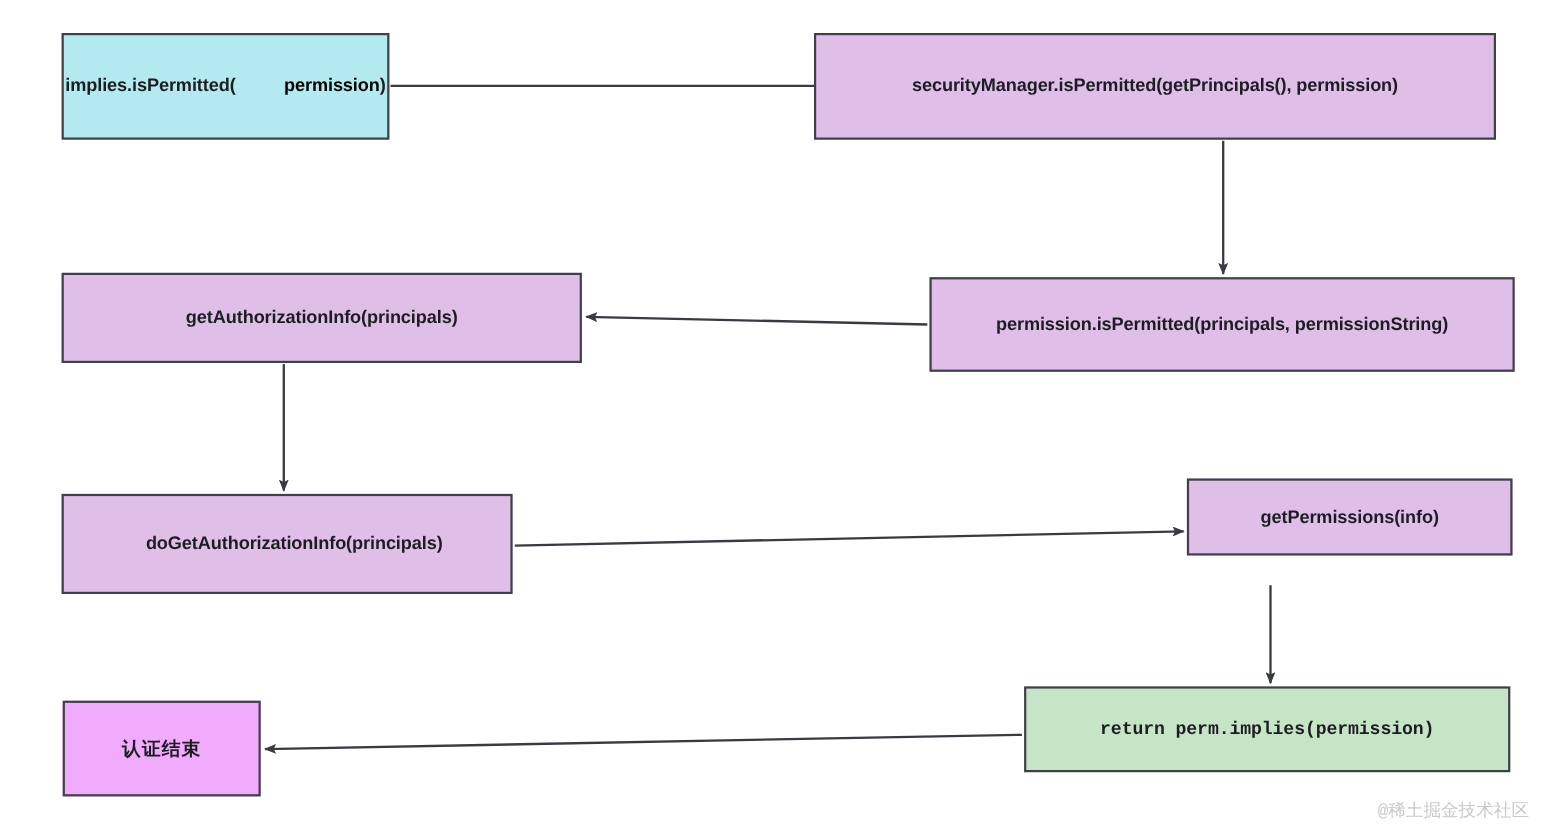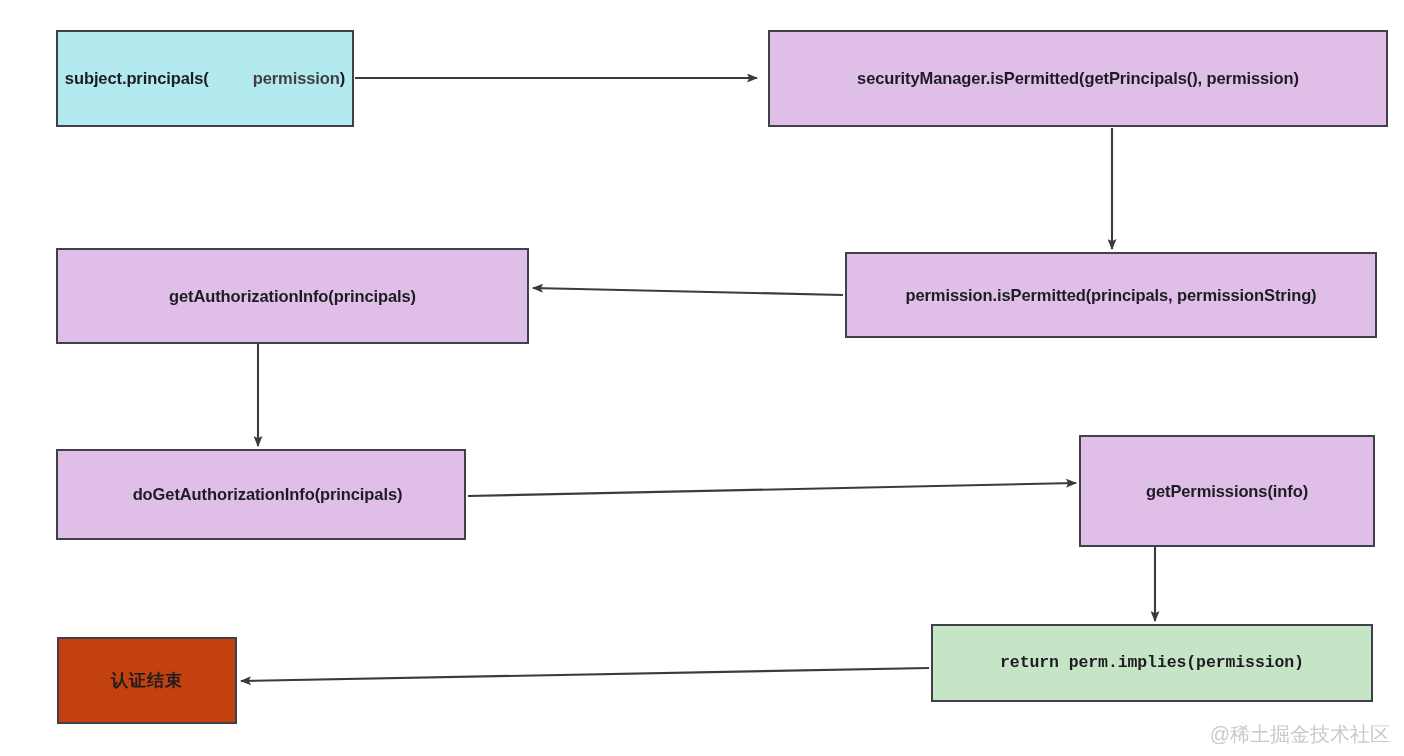--- a/index.html
+++ b/index.html
@@ -34,30 +34,30 @@
     font-weight: bold;
     font-size: 16.5px;
     color: #1c1c22;
     letter-spacing: -0.1px;
     line-height: 1.25;
     padding: 0 10px;
   }
   .node.cyan   { background: #b2eaef; }
   .node.purple { background: #dfbfe8; }
   .node.green  { background: #c6e4c6; }
-  .node.red    { background: #c2410c; }
+  .node.red    { background: #f0abfc; }
   .node.red .label { font-size: 17px; letter-spacing: 1px; }
-  .kw-green { color: #404040; padding-left: 44px; }
+  .kw-green { color: #000000; padding-left: 44px; }
   .watermark {
     position: absolute;
     right: 14px;
     bottom: 8px;
-    font-size: 20px;
+    font-size: 16px;
     color: #c9c9c9;
-    font-family: Liberation Sans, sans-serif;
+    font-family: Liberation Mono, monospace;
     white-space: nowrap;
   }
 </style>
 </head>
 <body>
 
 <div id="canvas">
 
   <svg class="edges" viewBox="0 0 1404 756" xmlns="http://www.w3.org/2000/svg">
     <defs>
@@ -71,35 +71,35 @@
         <line x1="843" y1="295" x2="533" y2="288" marker-end="url(#arrowhead)"></line>
         <line x1="258" y1="331" x2="258" y2="446" marker-end="url(#arrowhead)"></line>
         <line x1="468" y1="496" x2="1076" y2="483" marker-end="url(#arrowhead)"></line>
         <line x1="1155" y1="532" x2="1155" y2="621" marker-end="url(#arrowhead)"></line>
         <line x1="929" y1="668" x2="241" y2="681" marker-end="url(#arrowhead)"></line>
       </g>
   </svg>
 
   <div id="node-layer">
       <div class="node cyan" style="left: 56px; top: 30px; width: 298px; height: 97px;">
-        <span class="label"><span>subject.principals(</span><span class="kw-green">permission</span><span>)</span></span>
+        <span class="label"><span>implies.isPermitted(</span><span class="kw-green">permission</span><span>)</span></span>
       </div>
-      <div class="node purple" style="left: 768px; top: 30px; width: 620px; height: 97px;">
+      <div class="node purple" style="left: 740px; top: 30px; width: 620px; height: 97px;">
         <span class="label">securityManager.isPermitted(getPrincipals(), permission)</span>
       </div>
-      <div class="node purple" style="left: 56px; top: 248px; width: 473px; height: 96px;">
+      <div class="node purple" style="left: 56px; top: 248px; width: 473px; height: 82px;">
         <span class="label">getAuthorizationInfo(principals)</span>
       </div>
       <div class="node purple" style="left: 845px; top: 252px; width: 532px; height: 86px;">
         <span class="label">permission.isPermitted(principals, permissionString)</span>
       </div>
       <div class="node purple" style="left: 56px; top: 449px; width: 410px; height: 91px; padding-left: 23px;">
         <span class="label">doGetAuthorizationInfo(principals)</span>
       </div>
-      <div class="node purple" style="left: 1079px; top: 435px; width: 296px; height: 112px;">
+      <div class="node purple" style="left: 1079px; top: 435px; width: 296px; height: 70px;">
         <span class="label">getPermissions(info)</span>
       </div>
       <div class="node green" style="left: 931px; top: 624px; width: 442px; height: 78px; font-family: Liberation Mono, monospace;">
         <span class="label">return perm.implies(permission)</span>
       </div>
       <div class="node red" style="left: 57px; top: 637px; width: 180px; height: 87px;">
         <span class="label">认证结束</span>
       </div>
     </div>
 

